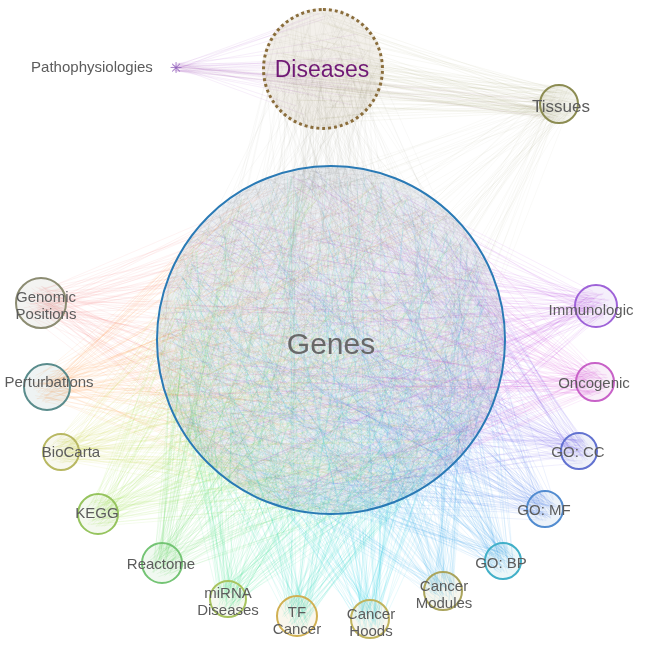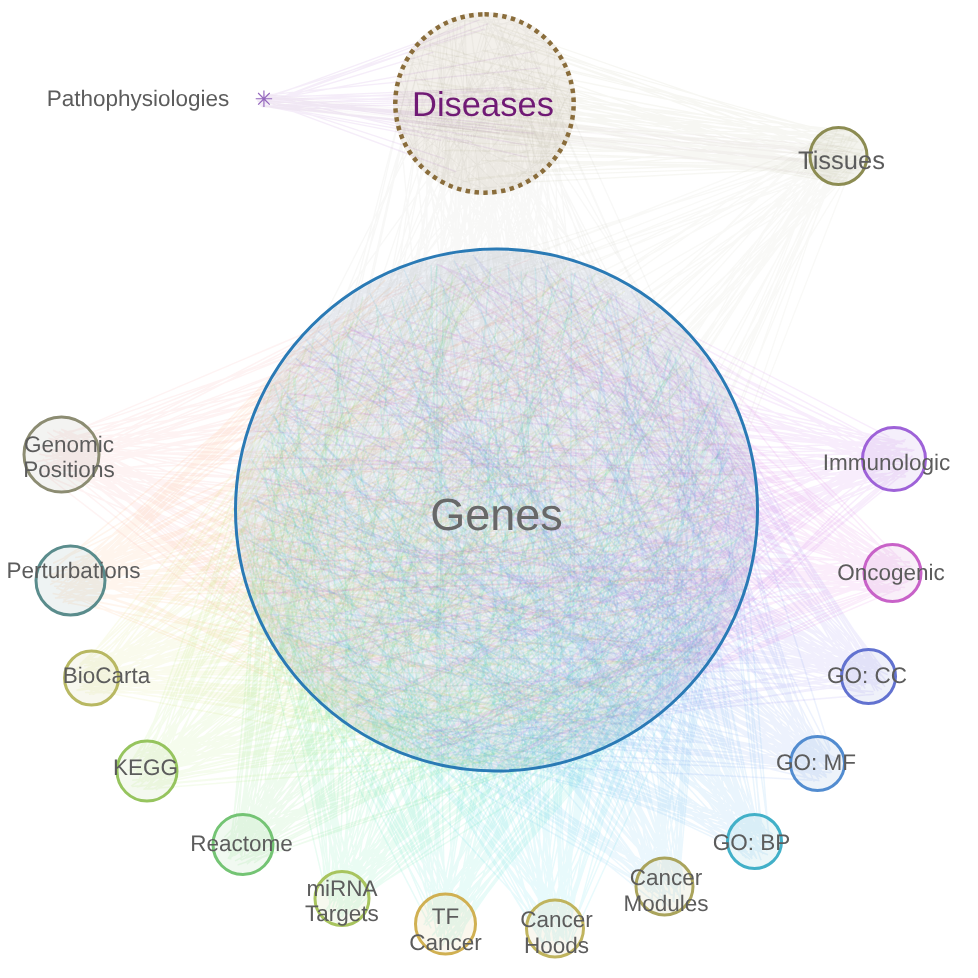--- a/index.html
+++ b/index.html
@@ -53,21 +53,21 @@
       <div class="node-label label-genomic_positions" style="left: 46px; top: 306px; width: 92px;">Genomic Positions</div>
       <div class="node" style="left: 23px; top: 363px; width: 48px; height: 48px; border: 2px solid rgb(90, 140, 140); background: rgba(90, 140, 140, 0.1);"></div>
       <div class="node-label label-perturbations" style="left: 49px; top: 382px; width: 120px;">Perturbations</div>
       <div class="node" style="left: 42px; top: 433px; width: 38px; height: 38px; border: 2px solid rgb(184, 184, 98); background: rgba(184, 184, 98, 0.1);"></div>
       <div class="node-label label-biocarta" style="left: 71px; top: 452px; width: 90px;">BioCarta</div>
       <div class="node" style="left: 77px; top: 493px; width: 42px; height: 42px; border: 2px solid rgb(150, 196, 94); background: rgba(150, 196, 94, 0.1);"></div>
       <div class="node-label label-kegg" style="left: 97px; top: 513px; width: 70px;">KEGG</div>
       <div class="node" style="left: 141px; top: 542px; width: 42px; height: 42px; border: 2px solid rgb(116, 196, 116); background: rgba(116, 196, 116, 0.1);"></div>
       <div class="node-label label-reactome" style="left: 161px; top: 564px; width: 100px;">Reactome</div>
       <div class="node" style="left: 209px; top: 580px; width: 38px; height: 38px; border: 2px solid rgb(168, 196, 94); background: rgba(168, 196, 94, 0.1);"></div>
-      <div class="node-label label-mirna_targets" style="left: 228px; top: 602px; width: 68px;">miRNA Targets</div>
+      <div class="node-label label-mirna_targets" style="left: 228px; top: 602px; width: 68px;">miRNA Diseases</div>
       <div class="node" style="left: 276px; top: 595px; width: 42px; height: 42px; border: 2px solid rgb(208, 176, 82); background: rgba(208, 176, 82, 0.1);"></div>
       <div class="node-label label-tf_targets" style="left: 297px; top: 621px; width: 64px;">TF Cancer</div>
       <div class="node" style="left: 350px; top: 599px; width: 40px; height: 40px; border: 2px solid rgb(192, 180, 94); background: rgba(192, 180, 94, 0.1);"></div>
       <div class="node-label label-cancer_hoods" style="left: 371px; top: 623px; width: 64px;">Cancer Hoods</div>
       <div class="node" style="left: 423px; top: 571px; width: 40px; height: 40px; border: 2px solid rgb(170, 164, 92); background: rgba(170, 164, 92, 0.1);"></div>
       <div class="node-label label-cancer_modules" style="left: 444px; top: 595px; width: 76px;">Cancer Modules</div>
       <div class="node" style="left: 484px; top: 542px; width: 38px; height: 38px; border: 2px solid rgb(66, 176, 200); background: rgba(66, 176, 200, 0.1);"></div>
       <div class="node-label label-go_bp" style="left: 501px; top: 563px; width: 70px;">GO: BP</div>
       <div class="node" style="left: 526px; top: 490px; width: 38px; height: 38px; border: 2px solid rgb(82, 140, 208); background: rgba(82, 140, 208, 0.1);"></div>
       <div class="node-label label-go_mf" style="left: 544px; top: 510px; width: 70px;">GO: MF</div>

